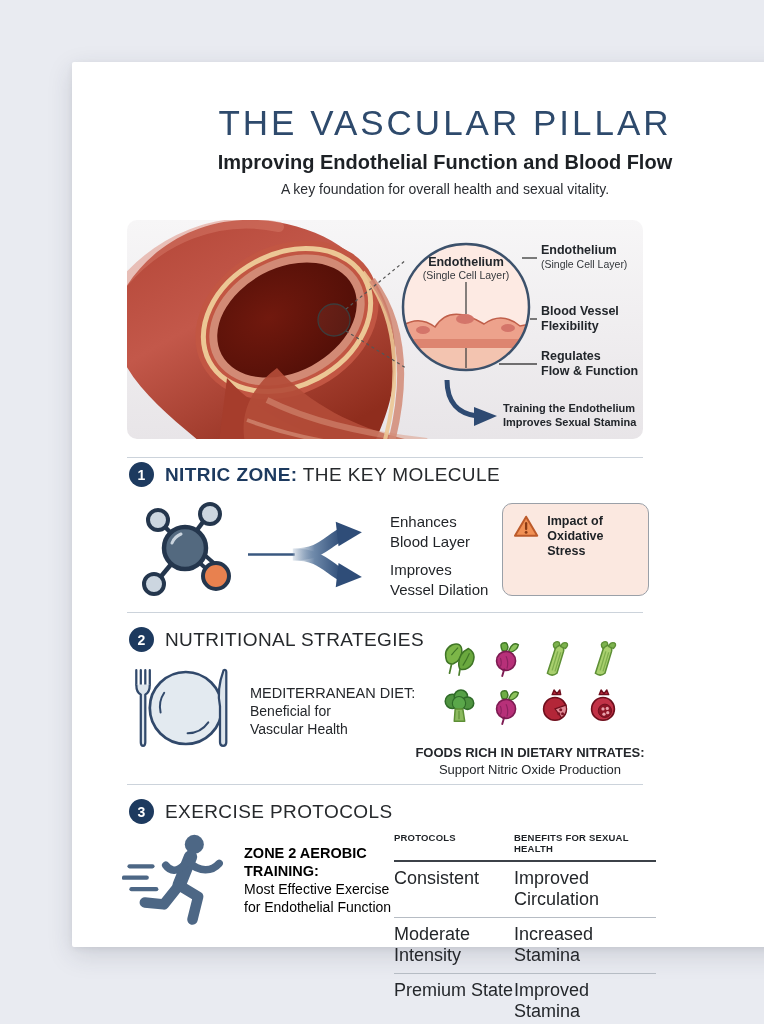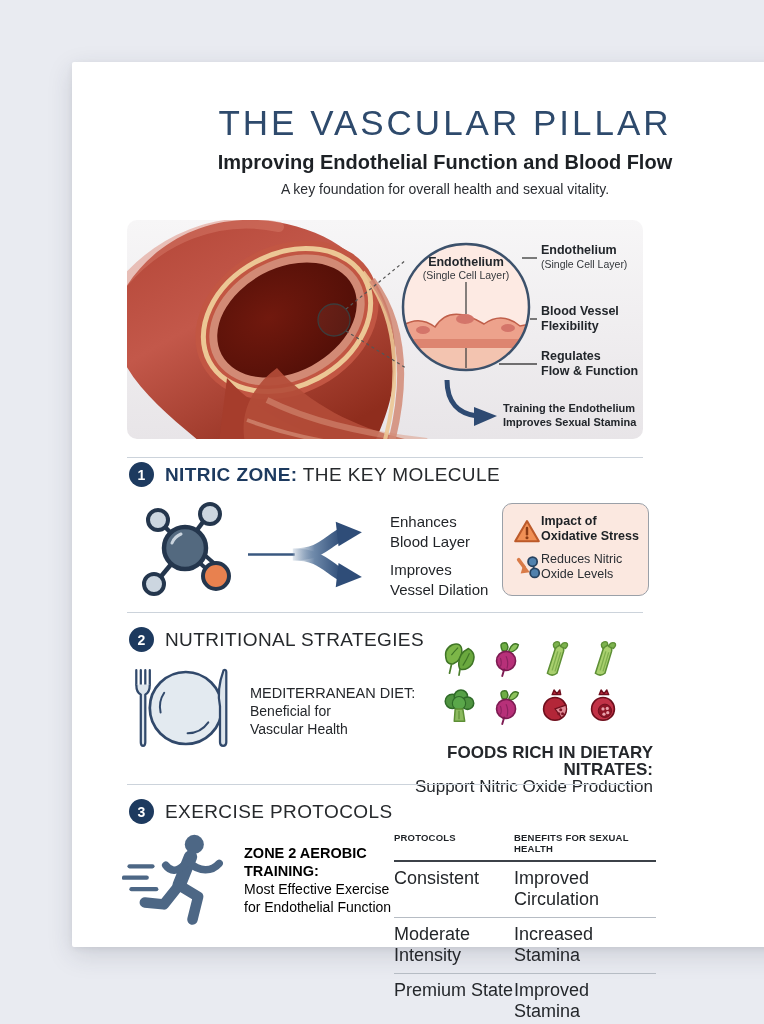--- a/index.html
+++ b/index.html
@@ -31,34 +31,34 @@
   .sec-title { font-size:19px; letter-spacing:0.4px; color:#26292c; font-weight:400; }
   .sec-title .strong { font-weight:700; color:#1d3a5f; }
 
   
   .molecule { position:absolute; left:60px; top:432px; }
   .branch-arrow { position:absolute; left:176px; top:447px; }
   .benefit { position:absolute; left:318px; font-size:15px; line-height:20px; color:#1f2226; font-weight:400; }
   .b1 { top:450px; } .b2 { top:498px; }
   .impact-box { position:absolute; left:430px; top:441px; width:147px; height:93px;
                 background:#fbe8e0; border:1.5px solid #9aa0a8; border-radius:10px; padding:10px 9px 8px 10px; }
-  .ib-row { display:flex; align-items:flex-end; }
+  .ib-row { display:flex; align-items:flex-start; gap:8px; }
   .ib-row + .ib-row { margin-top:8px; }
   .ib-title { font-size:12.5px; font-weight:700; line-height:15px; color:#1d2125; }
   .ib-body { font-size:12.5px; font-weight:400; line-height:15px; color:#2a2e33; }
 
   
   .plate { position:absolute; left:58px; top:600px; }
   .med-text { position:absolute; left:178px; top:622px; font-size:14px; line-height:18px; color:#24272b; }
   .med-text .t { font-weight:400; font-size:14.5px; }
   .veg-grid { position:absolute; left:368px; top:578px; display:grid;
               grid-template-columns:repeat(4,42px); grid-auto-rows:46px; column-gap:6px; row-gap:2px; }
   .veg { width:38px; height:38px; display:block; }
-  .foods-text { position:absolute; left:335px; top:682px; width:246px; text-align:right;
-                font-size:17px; line-height:17px; color:#24272b; }
+  .foods-text { position:absolute; left:335px; top:682px; width:246px; text-align:center;
+                font-size:13px; line-height:17px; color:#24272b; }
   .foods-text .t { font-weight:700; }
 
   
   .runner { position:absolute; left:50px; top:770px; }
   .zone-text { position:absolute; left:172px; top:782px; font-size:14px; line-height:18px; color:#000000; }
   .zone-text .t { font-weight:700; font-size:14.5px; }
   .table { position:absolute; left:322px; top:770px; width:262px; }
   .t-head { display:flex; border-bottom:2px solid #3c4148; padding-bottom:6px; }
   .t-head div { font-size:9.5px; font-weight:700; letter-spacing:0.2px; color:#1d2125; }
   .t-row { display:flex; border-bottom:1.5px solid #b6bcc4; padding:6px 0 7px; }
@@ -261,33 +261,20 @@
         <svg width="28" height="25" viewBox="0 0 40 36">
           <path d="M20 3 L37 32 L3 32 Z" fill="#f09055" stroke="#bc5a2a" stroke-width="3" stroke-linejoin="round"></path>
           <line x1="20" y1="13" x2="20" y2="22" stroke="#8a3a14" stroke-width="3.5" stroke-linecap="round"></line>
           <circle cx="20" cy="27" r="2.2" fill="#8a3a14"></circle>
         </svg>
         <div class="ib-title">
           <div>Impact of</div>
           <div>Oxidative Stress</div>
         </div>
       </div>
-      <div class="ib-row">
-        <svg width="28" height="28" viewBox="0 0 40 40">
-          <line x1="8" y1="8" x2="16" y2="19" stroke="#d97b48" stroke-width="5" stroke-linecap="round"></line>
-          <polygon points="11,28 24,26 15,14" fill="#d97b48"></polygon>
-          <circle cx="28" cy="11" r="6.5" fill="#5181ad" stroke="#27425f" stroke-width="2.5"></circle>
-          <circle cx="31" cy="27" r="6.5" fill="#5181ad" stroke="#27425f" stroke-width="2.5"></circle>
-          <line x1="29" y1="17" x2="30" y2="21" stroke="#27425f" stroke-width="2.5"></line>
-        </svg>
-        <div class="ib-body">
-          <div>Reduces Nitric</div>
-          <div>Oxide Levels</div>
-        </div>
-      </div>
     </div>
 
     <div class="divider d2"></div>
 
     <div class="sec-head sh2">
       <div class="num">2</div>
       <div class="sec-title">NUTRITIONAL STRATEGIES</div>
     </div>
 
     <div class="plate">

